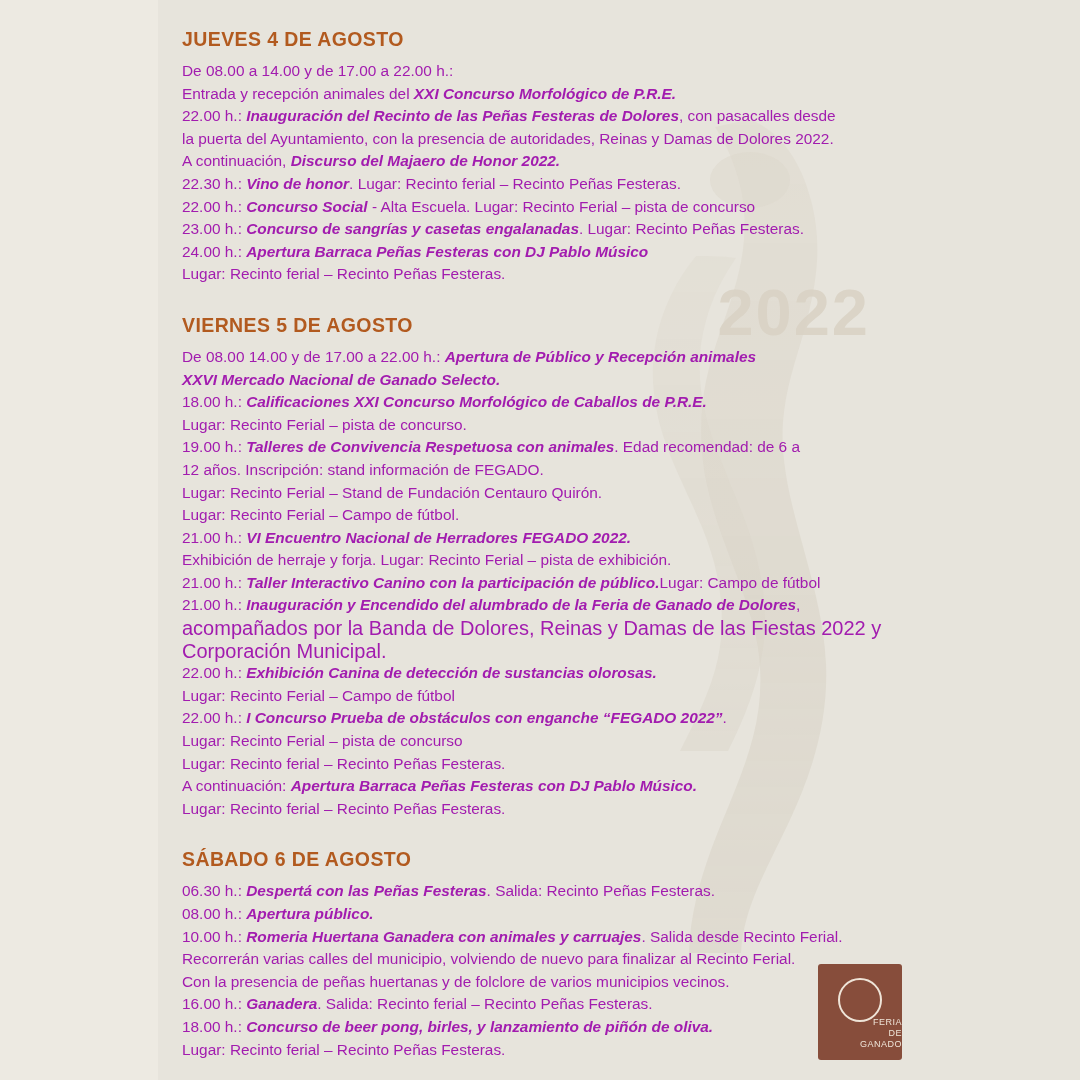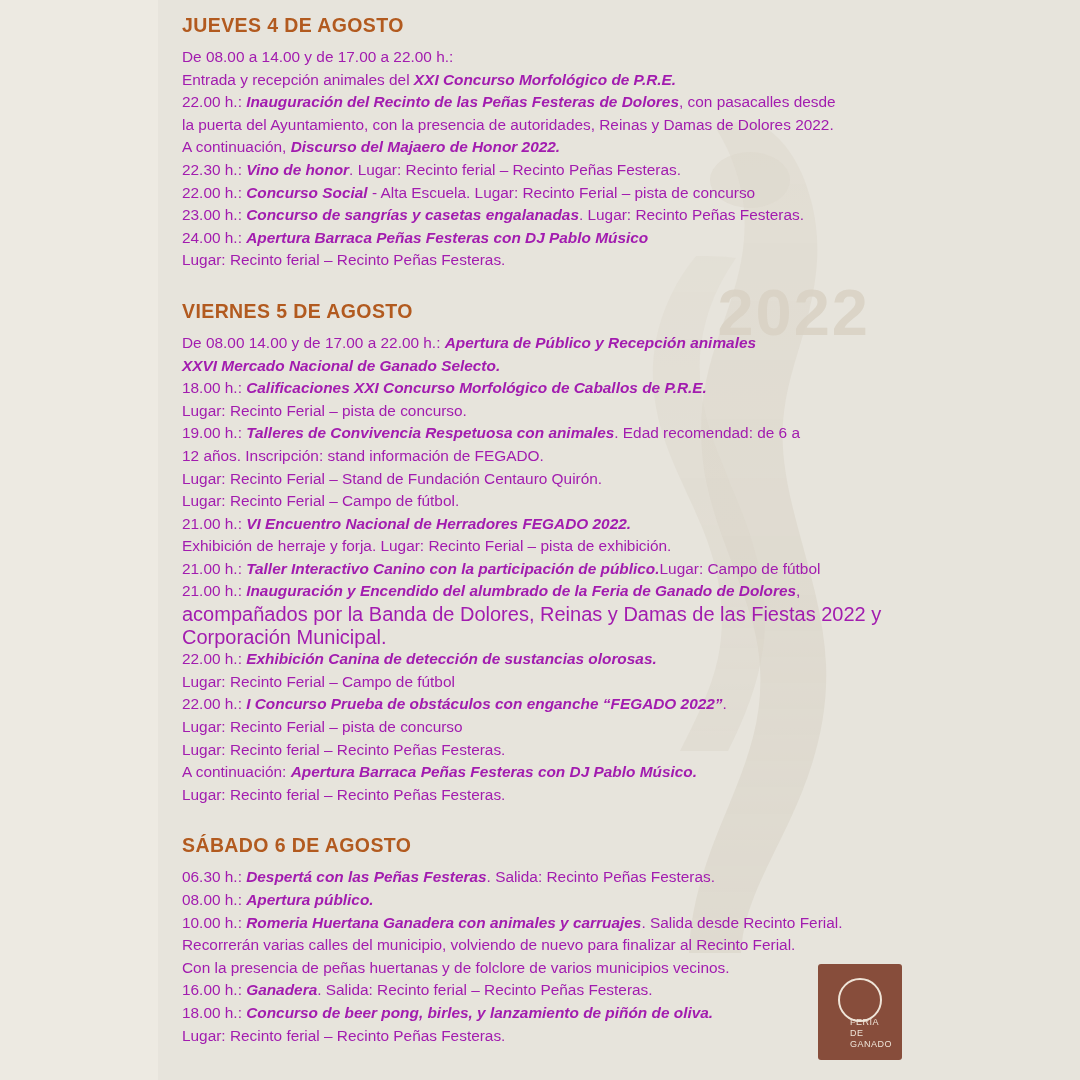--- a/index.html
+++ b/index.html
@@ -53,21 +53,21 @@
     bottom: 20px;
     width: 84px;
     height: 96px;
     background: #7d3d2a;
     opacity: 0.9;
     border-radius: 3px;
   }
   .badge-inner {
     position: absolute;
     left: 0; right: 0; bottom: 10px;
-    text-align: left;
+    text-align: right;
     color: #f0e5d8;
     font-size: 9px;
     line-height: 11px;
     letter-spacing: 0.5px;
     margin-left: 32px;
   }
   .badge-circle {
     position: absolute;
     left: 50%;
     top: 14px;
@@ -75,21 +75,21 @@
     width: 40px; height: 40px;
     border: 2px solid #f0e5d8;
     border-radius: 50%;
   }
 
   .content {
     position: absolute;
     left: 182px;
     top: 0;
     width: 760px;
-    padding-top: 14px;
+    padding-top: 28px;
   }
 
   .day-title {
     color: #b25a1f;
     font-size: 19.5px;
     font-weight: bold;
     letter-spacing: 0.4px;
     margin: 0 0 9px 0;
     font-family: "Liberation Sans", sans-serif;
   }

